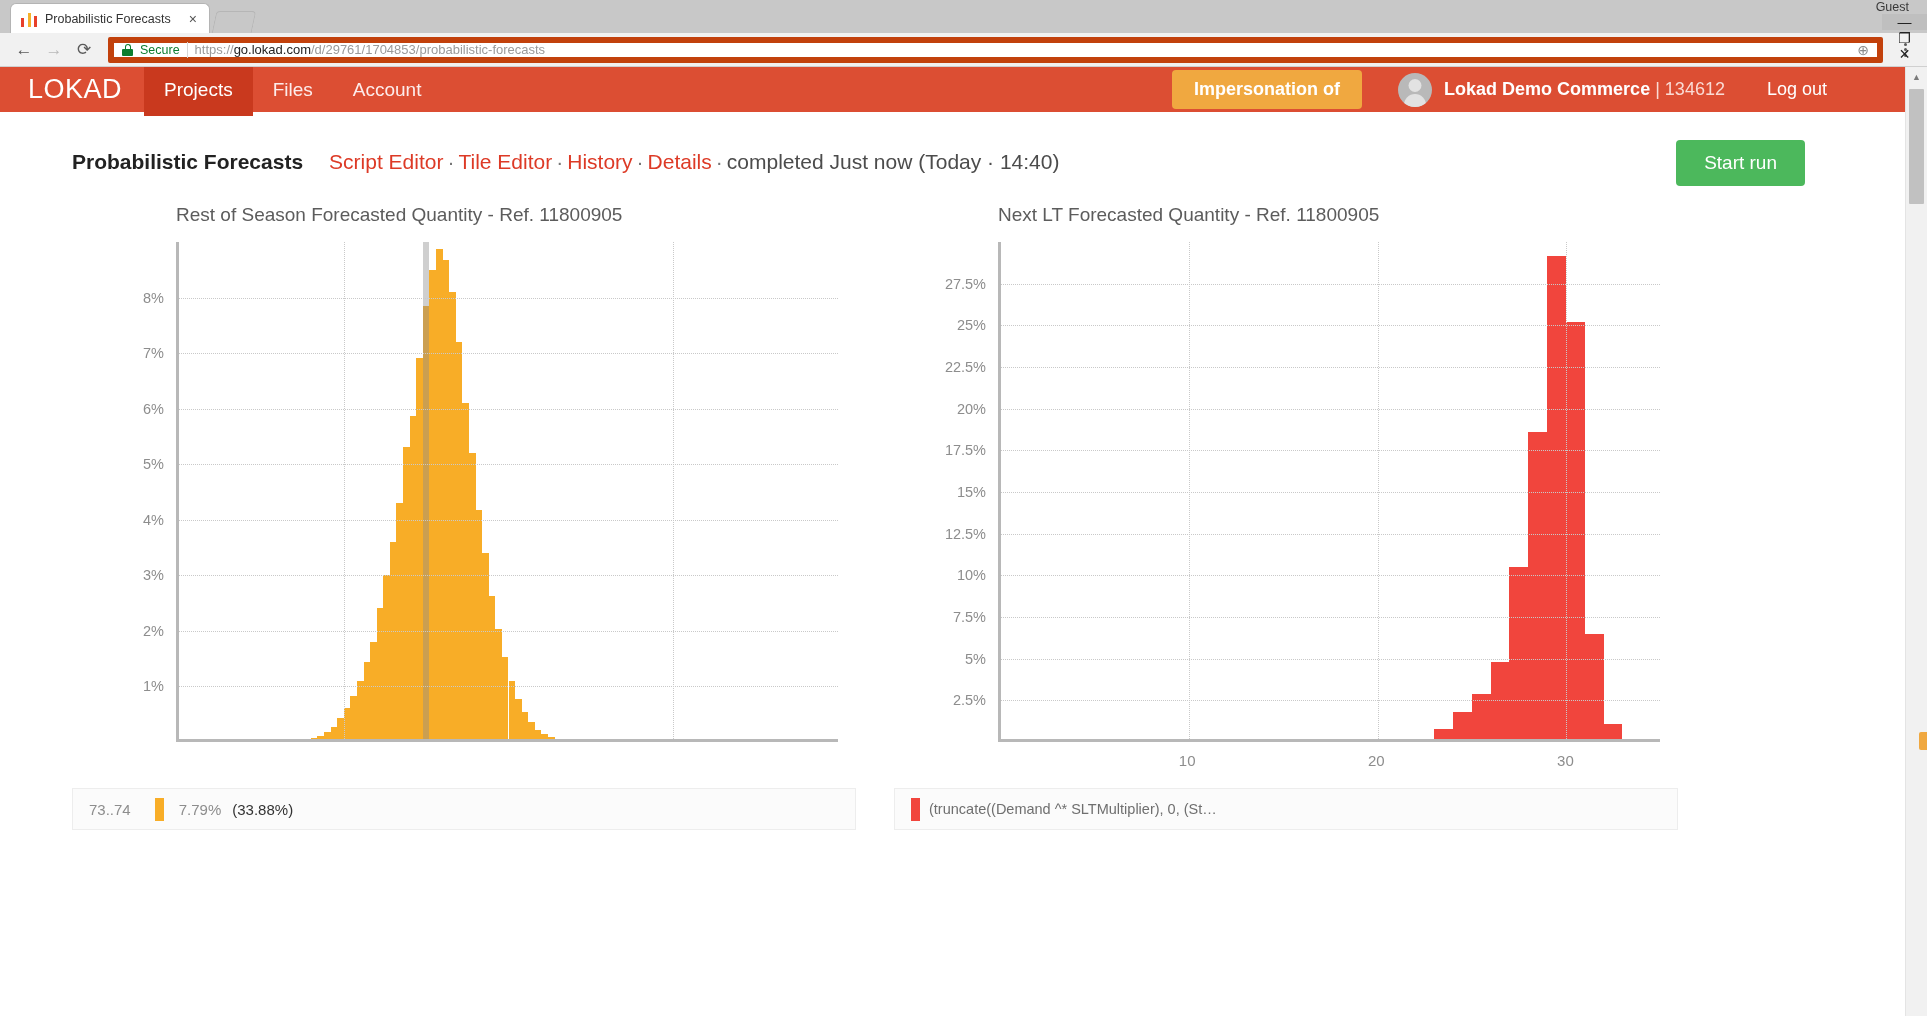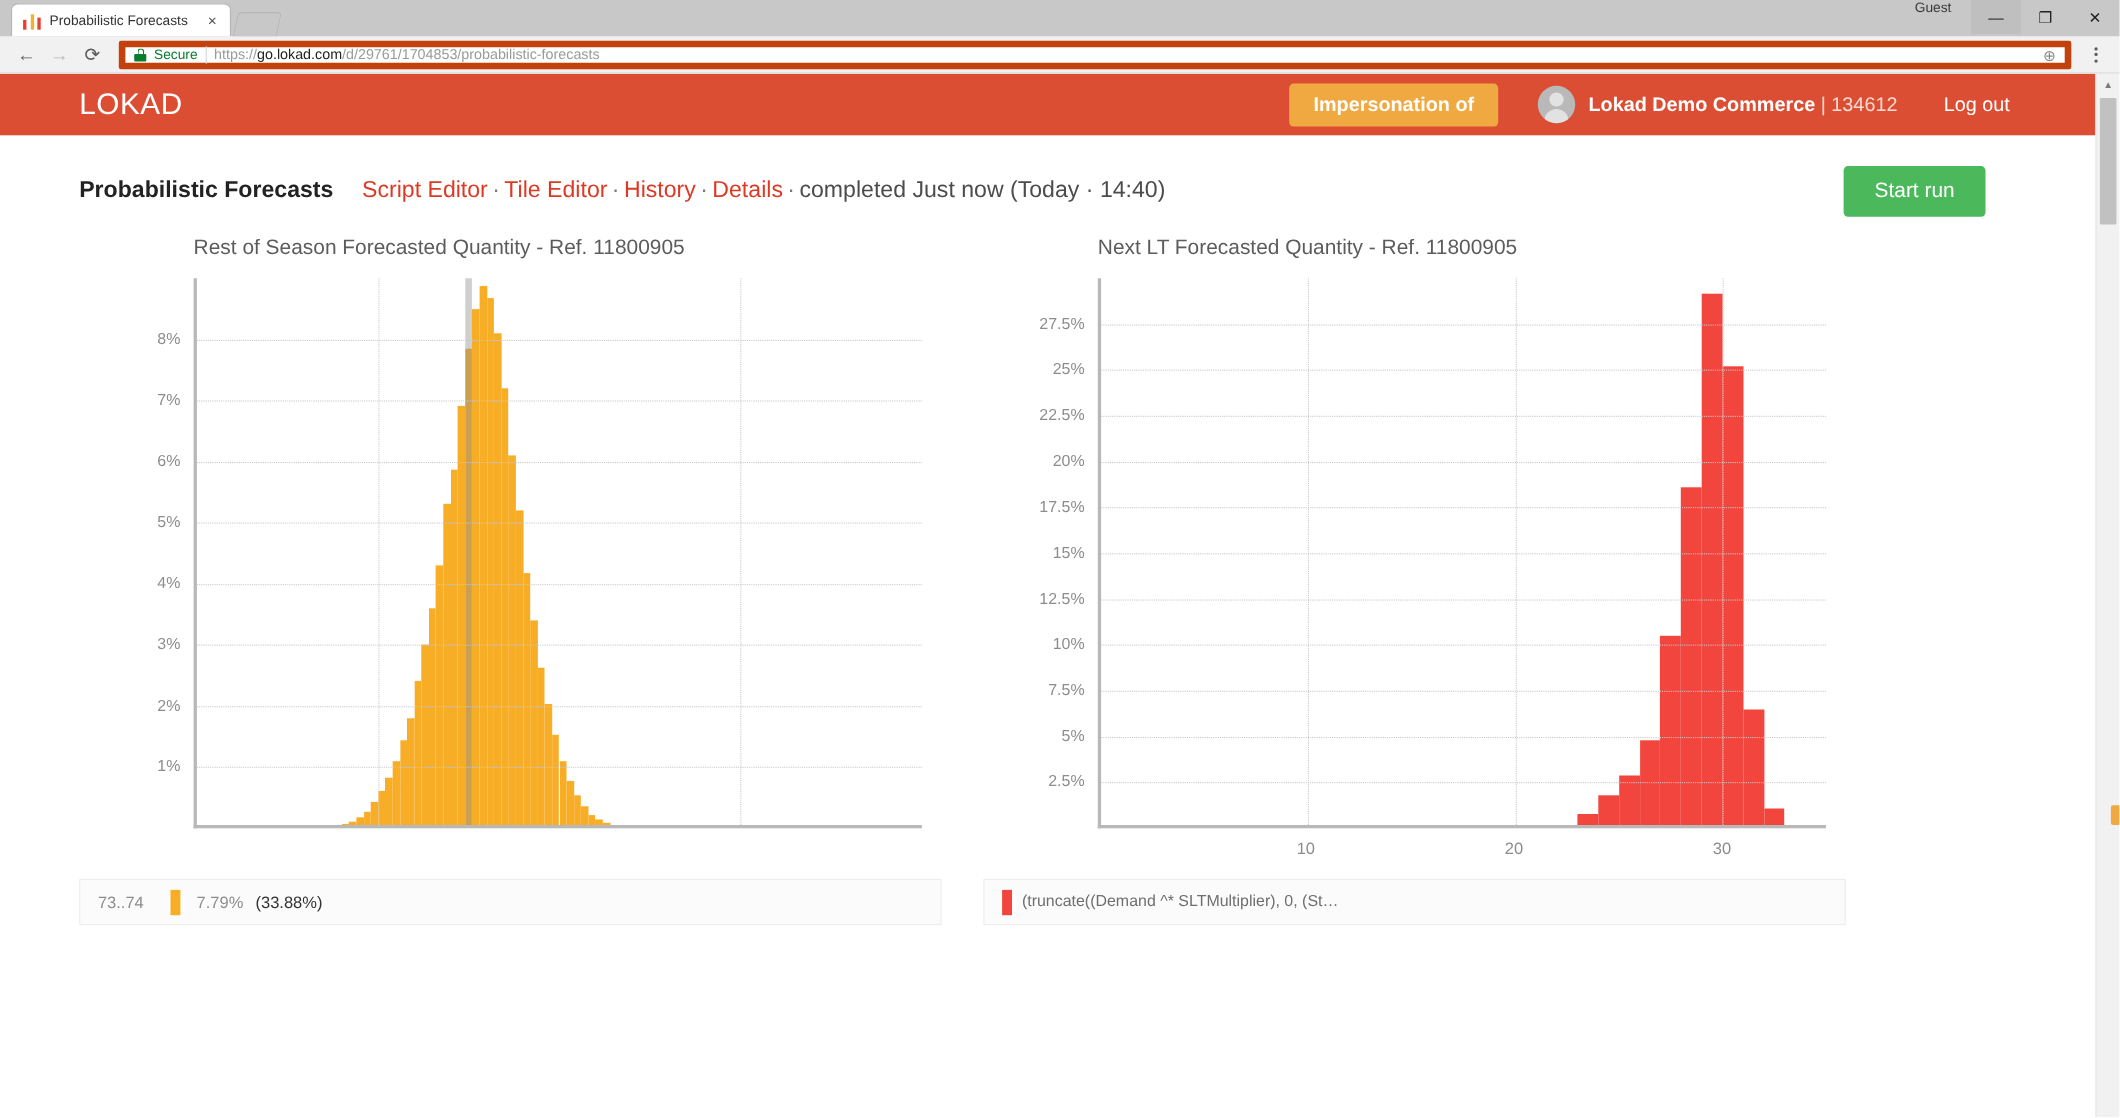--- a/index.html
+++ b/index.html
@@ -48,21 +48,21 @@
   .tab-close { font-size: 14px; color: #555; cursor: pointer; padding: 0 4px; line-height: 1; }
   .tab-new {
     width: 40px; height: 22px; margin-left: 4px;
     border: 1px solid #b6b6b6; border-bottom: none;
     border-top-left-radius: 4px; border-top-right-radius: 4px;
     background: #c8c8c8;
     transform: skewX(-12deg);
   }
   .win-controls {
     position: absolute; right: 0; top: 0;
-    display: flex; height: 31px; align-items: flex-start;
+    display: flex; height: 31px; align-items: flex-end; flex-direction: column;
   }
   .guest-label { font-size: 12.5px; color: #3a3a3a; margin-right: 18px; }
   .win-btn {
     width: 45px; height: 31px; display: flex; align-items: center;
     justify-content: center; font-size: 14px; color: #222; cursor: pointer;
   }
   .win-btn.min { background: #bfbfbf; }
 
   .browser-toolbar {
     height: 34px;
@@ -104,24 +104,24 @@
     position: relative;
     width: 1927px;
     height: 949px;
     background: #fff;
     overflow: hidden;
   }
   .page { width: 1905px; }
 
   
   .lokad-header {
-    height: 56px;
+    height: 45px;
     background: #dc4e33;
     display: flex; align-items: center;
-    padding-left: 72px;
+    padding-left: 28px;
     position: relative;
   }
   .brand {
     color: #fff; font-size: 27px; letter-spacing: 0.5px;
     font-weight: 400; margin-right: 22px; cursor:pointer;
   }
   .nav-links { display:flex; height: 52px; align-items: stretch; }
   .nav-link {
     display:flex; align-items:center; padding: 0 20px;
     color: #fdeceb; font-size: 19px; cursor:pointer; white-space: nowrap;
@@ -272,20 +272,25 @@
       <span></span>
       <span></span>
     </div>
 </div>
 
 <div class="viewport">
   <div class="page">
 
     <div class="lokad-header">
       <div class="brand">LOKAD</div>
+      <div class="nav-links">
+        <div class="nav-link active">Projects</div>
+        <div class="nav-link">Files</div>
+        <div class="nav-link">Account</div>
+      </div>
       <div class="header-right">
         <div class="impersonation">Impersonation of</div>
         <div class="avatar">
             <span class="head"></span>
             <span class="body"></span>
           </div>
         <div class="user-name"><span>Lokad Demo Commerce</span> <span class="acct"><span>|</span> <span>134612</span></span></div>
         <div class="logout">Log out</div>
       </div>
     </div>

